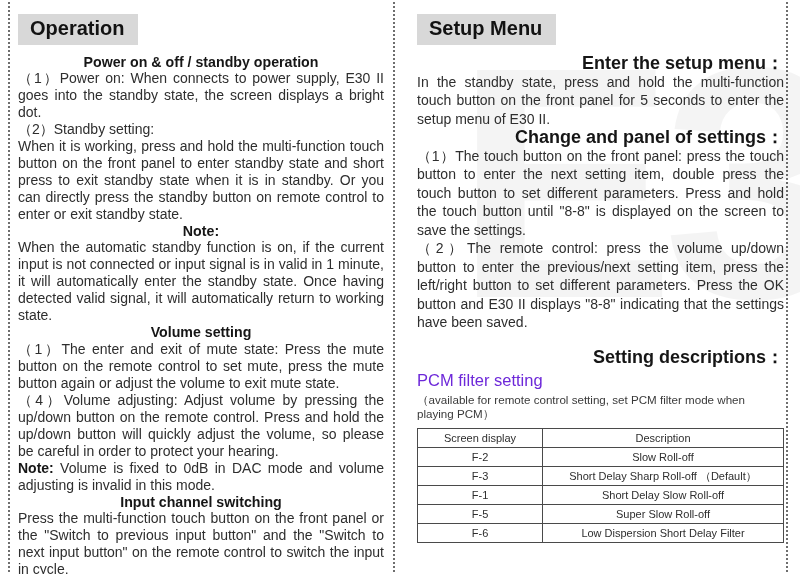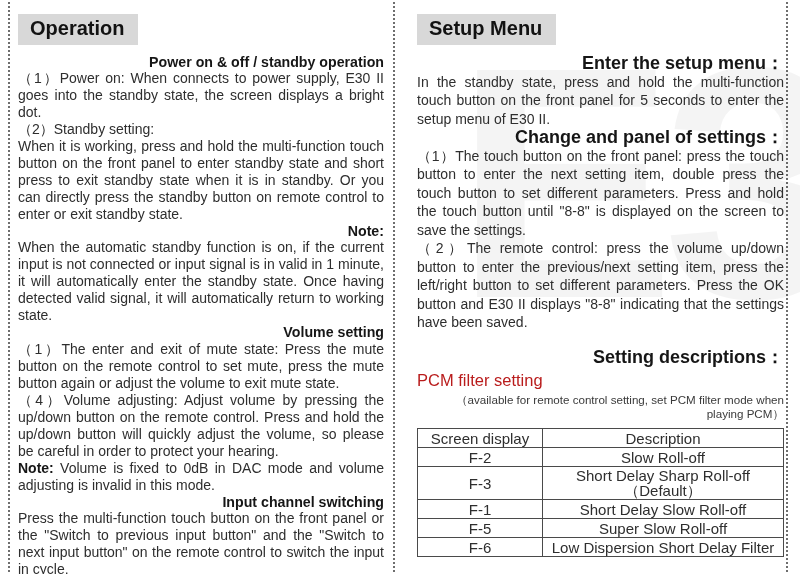--- a/index.html
+++ b/index.html
@@ -32,35 +32,35 @@
     display:inline-block;
     background:#d8d8d8;
     color:#121212;
     font-weight:bold;
     font-size:20px;
     padding:3px 14px 5px 12px;
     margin:4px 0 9px 0;
   }
 
   .ltext{font-size:14px;line-height:17px;text-align:justify;margin:0;}
-  .lhead{font-size:14.2px;line-height:16.2px;font-weight:bold;color:#161616;margin:0;text-align:right;}
+  .lhead{font-size:14.2px;line-height:16.2px;font-weight:bold;color:#161616;margin:0;text-align:center;}
 
   .rtext{font-size:14px;line-height:18.5px;text-align:justify;margin:0;}
   .rhead{font-size:18px;line-height:18.5px;font-weight:bold;color:#161616;margin:0;text-align:right;}
   .rhead.spaced{margin-top:16px;}
 
   .note-label{font-weight:bold;color:#161616;}
 
-  .pcm-sub{font-size:16.5px;line-height:21px;margin:4px 0 0 0;color:#b91c1c;}
-  .pcm-caption{font-size:11.6px;line-height:14px;margin:2px 0 7px 0;color:#3a3a3a;text-align:right;}
+  .pcm-sub{font-size:16.5px;line-height:21px;margin:4px 0 0 0;color:#6d28d9;}
+  .pcm-caption{font-size:11.6px;line-height:14px;margin:2px 0 7px 0;color:#3a3a3a;text-align:left;}
 
   table.pcm{
     width:100%;
     border-collapse:collapse;
-    font-size:15px;
+    font-size:11px;
     color:#2e2e2e;
   }
   table.pcm th, table.pcm td{
     border:1px solid #4a4a4a;
     text-align:center;
     font-weight:normal;
     padding:1px 4px;
     height:16px;
     line-height:15px;
   }

